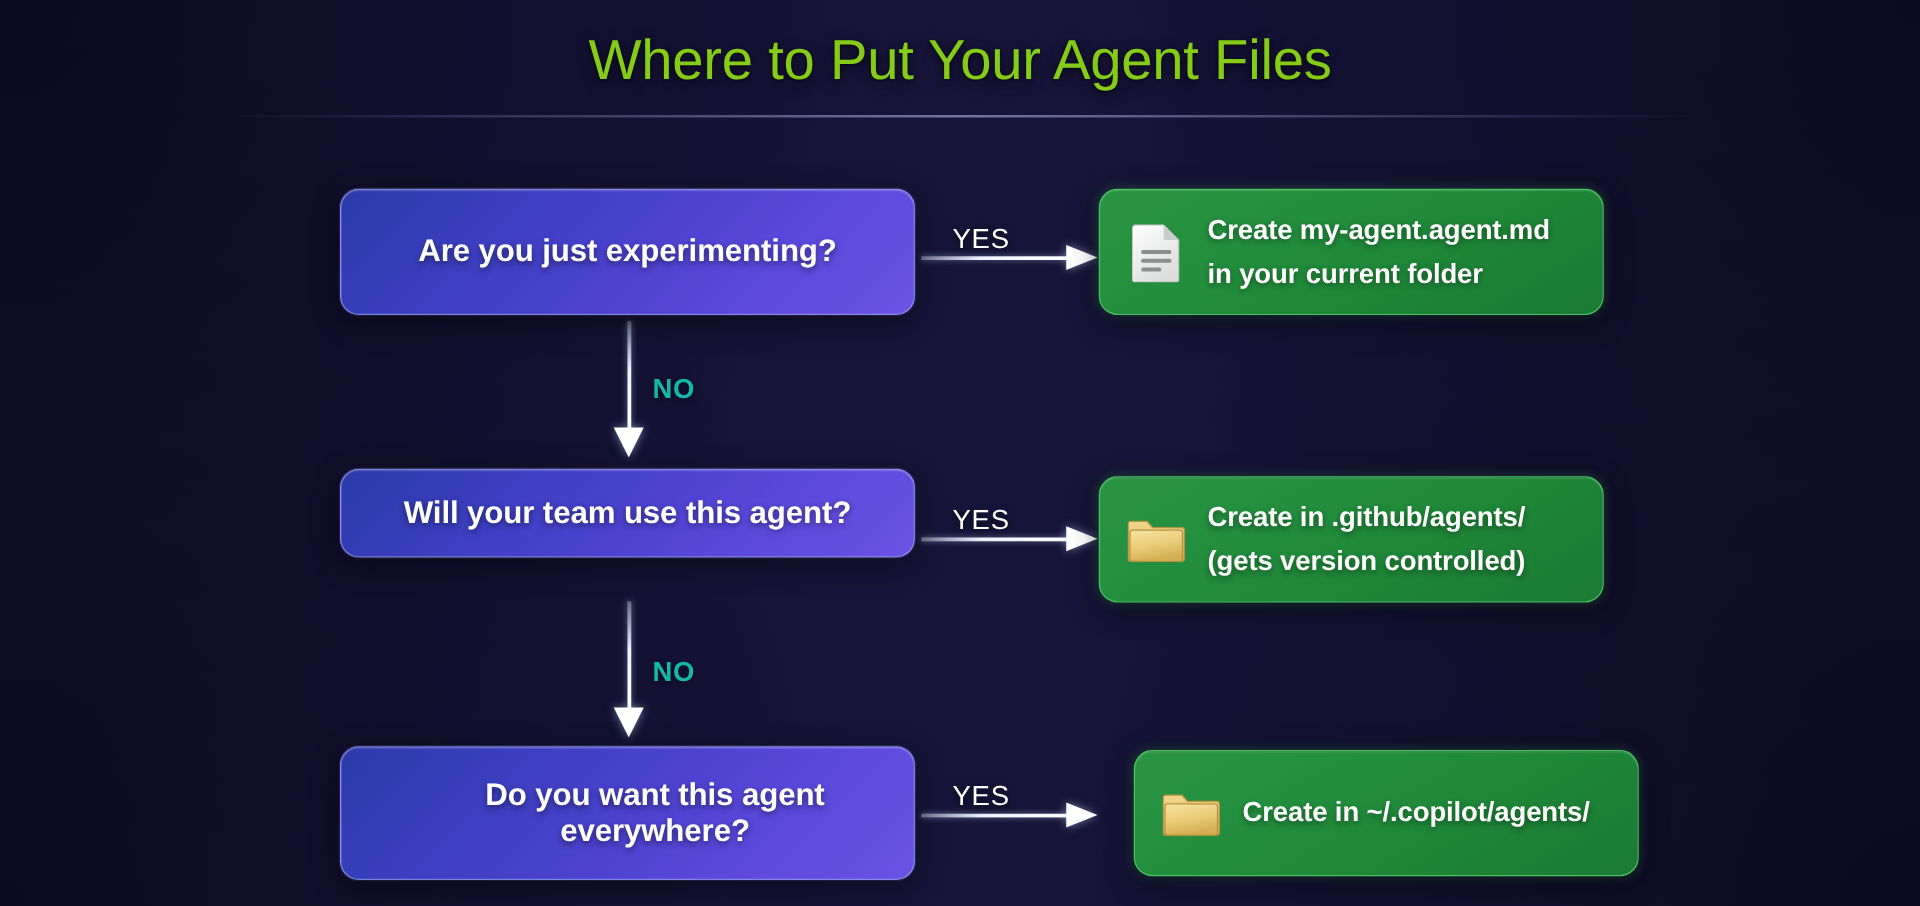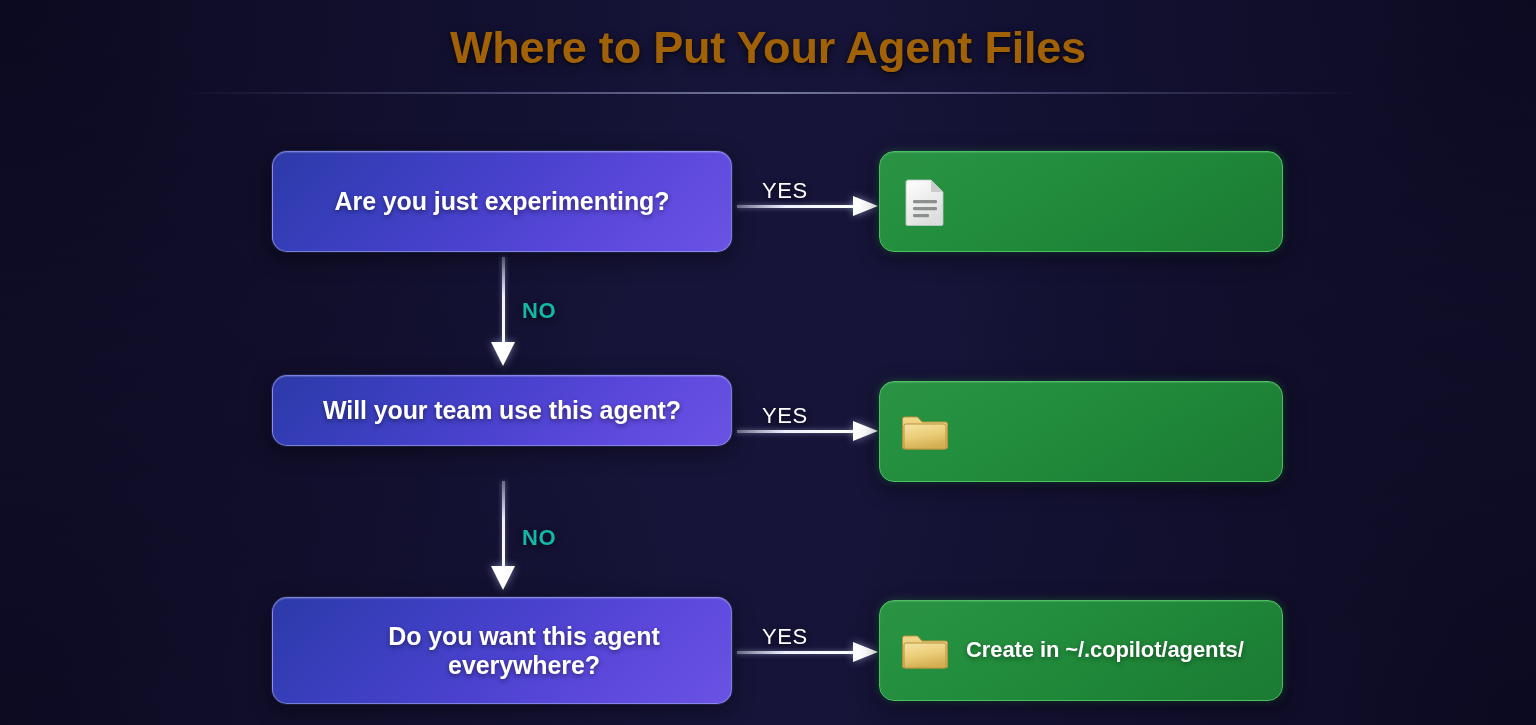--- a/index.html
+++ b/index.html
@@ -38,22 +38,22 @@
     pointer-events:none;
   }
 
   
   #title {
     position:absolute;
     left:0; top:22px;
     width:1536px;
     text-align:center;
     font-size:45px;
-    font-weight:bold;
-    color:#a16207;
+    font-weight:normal;
+    color:#84cc16;
     letter-spacing:-0.2px;
     text-shadow:0 3px 10px rgba(0,0,0,0.55), 0 1px 2px rgba(0,0,0,0.6);
     z-index:6;
   }
 
   #divider {
     position:absolute;
     left:190px; top:92px;
     width:1160px; height:2px;
     background:linear-gradient(to right,
@@ -230,20 +230,24 @@
               <stop offset="100%" stop-color="#dcdedd"></stop>
             </linearGradient>
           </defs>
           <path d="M3 2 h24 l12 12 v32 a1.5 1.5 0 0 1 -1.5 1.5 h-34 a1.5 1.5 0 0 1 -1.5 -1.5 v-42 a1.5 1.5 0 0 1 1.5 -1.5 z" fill="url(#docg)" stroke="#c4c7c6" stroke-width="0.8"></path>
           <path d="M27 2 l12 12 h-12 z" fill="#c9cccb"></path>
           <rect x="9" y="22" width="24" height="3.2" rx="1.2" fill="#8c8f8e"></rect>
           <rect x="9" y="29" width="24" height="3.2" rx="1.2" fill="#8c8f8e"></rect>
           <rect x="9" y="36" width="16" height="3.2" rx="1.2" fill="#8c8f8e"></rect>
         </svg>
       </span>
+      <span class="result-text">
+        <span>Create my-agent.agent.md</span>
+        <span class="l2">in your current folder</span>
+      </span>
     </div>
 
     <div class="no-label" style="top:298px;">NO</div>
     <div class="no-arrow" style="top:257px;">
       <div class="shaft" style="height:87px;"></div>
       <div class="head" style="top:85px;"></div>
     </div>
   </div>
 
   <div class="row">
@@ -269,20 +273,24 @@
             <linearGradient id="fldfront" x1="0" y1="0" x2="0.3" y2="1">
               <stop offset="0%" stop-color="#f6e3a4"></stop>
               <stop offset="55%" stop-color="#ebcd79"></stop>
               <stop offset="100%" stop-color="#d4b053"></stop>
             </linearGradient>
           </defs>
           <path d="M2.5 5 h13 l4.5 5 h23.5 a2 2 0 0 1 2 2 v23 a2 2 0 0 1 -2 2 h-41 a2 2 0 0 1 -2 -2 v-28 a2 2 0 0 1 2 -2 z" fill="url(#fldback)" stroke="#b8933f" stroke-width="1"></path>
           <path d="M4 12 h38 a2 2 0 0 1 2 2 v21 a2 2 0 0 1 -2 2 h-38 a2 2 0 0 1 -2 -2 v-21 a2 2 0 0 1 2 -2 z" fill="url(#fldfront)" stroke="#b8933f" stroke-width="1"></path>
         </svg>
       </span>
+      <span class="result-text">
+        <span>Create in .github/agents/</span>
+        <span class="l2">(gets version controlled)</span>
+      </span>
     </div>
 
     <div class="no-label" style="top:525px;">NO</div>
     <div class="no-arrow" style="top:481px;">
       <div class="shaft" style="height:87px;"></div>
       <div class="head" style="top:85px;"></div>
     </div>
   </div>
 
   <div class="row">
@@ -290,21 +298,21 @@
     <div class="decision" style="top:597px; height:107px;padding-left:44px;">
       <span class="decision-label">Do you want this agent everywhere?</span>
     </div>
 
     <div class="yes-label" style="top:624px;">YES</div>
     <div class="yes-arrow" style="top:651px;">
       <div class="shaft"></div>
       <div class="head"></div>
     </div>
 
-    <div class="result" style="top:600px; height:101px;">
+    <div class="result" style="top:600px; height:101px;margin-left:28px;">
       <span class="icon-wrap">
         <svg width="46" height="40" viewBox="0 0 46 40">
           <defs>
             <linearGradient id="fldback3" x1="0" y1="0" x2="0" y2="1">
               <stop offset="0%" stop-color="#f0d789"></stop>
               <stop offset="100%" stop-color="#d9b857"></stop>
             </linearGradient>
             <linearGradient id="fldfront3" x1="0" y1="0" x2="0.3" y2="1">
               <stop offset="0%" stop-color="#f6e3a4"></stop>
               <stop offset="55%" stop-color="#ebcd79"></stop>

